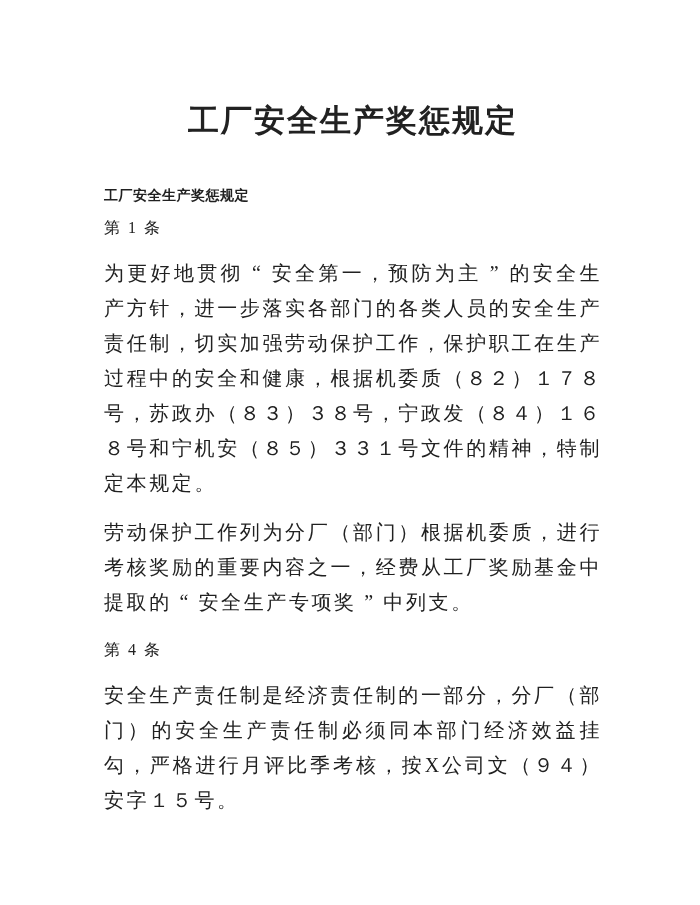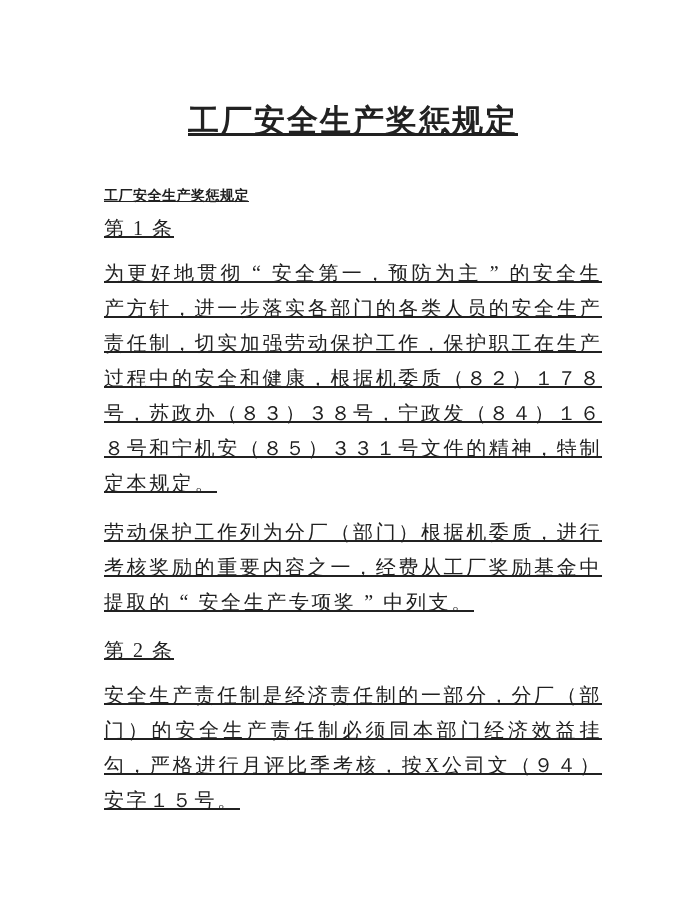--- a/index.html
+++ b/index.html
@@ -1,15 +1,15 @@
 <!DOCTYPE html>
 <html><head>
   <meta charset="utf-8">
   <style>
-    * { box-sizing: border-box; text-decoration: underline; }
+    * { box-sizing: border-box; }
     html, body {
       margin: 0;
       padding: 0;
       background: #ffffff;
     }
     body {
       width: 700px;
       height: 905px;
       overflow: hidden;
       font-family: "Liberation Serif", "DejaVu Serif", serif;
@@ -28,21 +28,21 @@
       white-space: nowrap;
     }
     .doc-subtitle {
       font-size: 14px;
       font-weight: 700;
       margin: 44px 0 6px 0;
       line-height: 20px;
       letter-spacing: 0.5px;
     }
     .article-heading {
-      font-size: 20px;
+      font-size: 16px;
       font-weight: 400;
       margin: 0 0 12px 0;
       line-height: 32px;
       letter-spacing: 2px;
     }
     .article-body {
       font-size: 20px;
       font-weight: 400;
       margin: 0 0 14px 0;
       line-height: 35px;
@@ -57,15 +57,15 @@
 <div class="doc">
   <h1 class="doc-title">工厂安全生产奖惩规定</h1>
 
   <div class="doc-subtitle">工厂安全生产奖惩规定</div>
 
   <div class="article-heading">第 1 条</div>
   <p class="article-body">为更好地贯彻 “ 安全第一，预防为主 ” 的安全生产方针，进一步落实各部门的各类人员的安全生产责任制，切实加强劳动保护工作，保护职工在生产过程中的安全和健康，根据机委质（８２）１７８号，苏政办（８３）３８号，宁政发（８４）１６８号和宁机安（８５）３３１号文件的精神，特制定本规定。</p>
 
   <p class="article-body">劳动保护工作列为分厂（部门）根据机委质，进行考核奖励的重要内容之一，经费从工厂奖励基金中提取的 “ 安全生产专项奖 ” 中列支。</p>
 
-  <div class="article-heading">第 2 条</div>
+  <div class="article-heading">第 4 条</div>
   <p class="article-body">安全生产责任制是经济责任制的一部分，分厂（部门）的安全生产责任制必须同本部门经济效益挂勾，严格进行月评比季考核，按X公司文（９４）安字１５号。</p>
 </div>
 
 </body></html>

